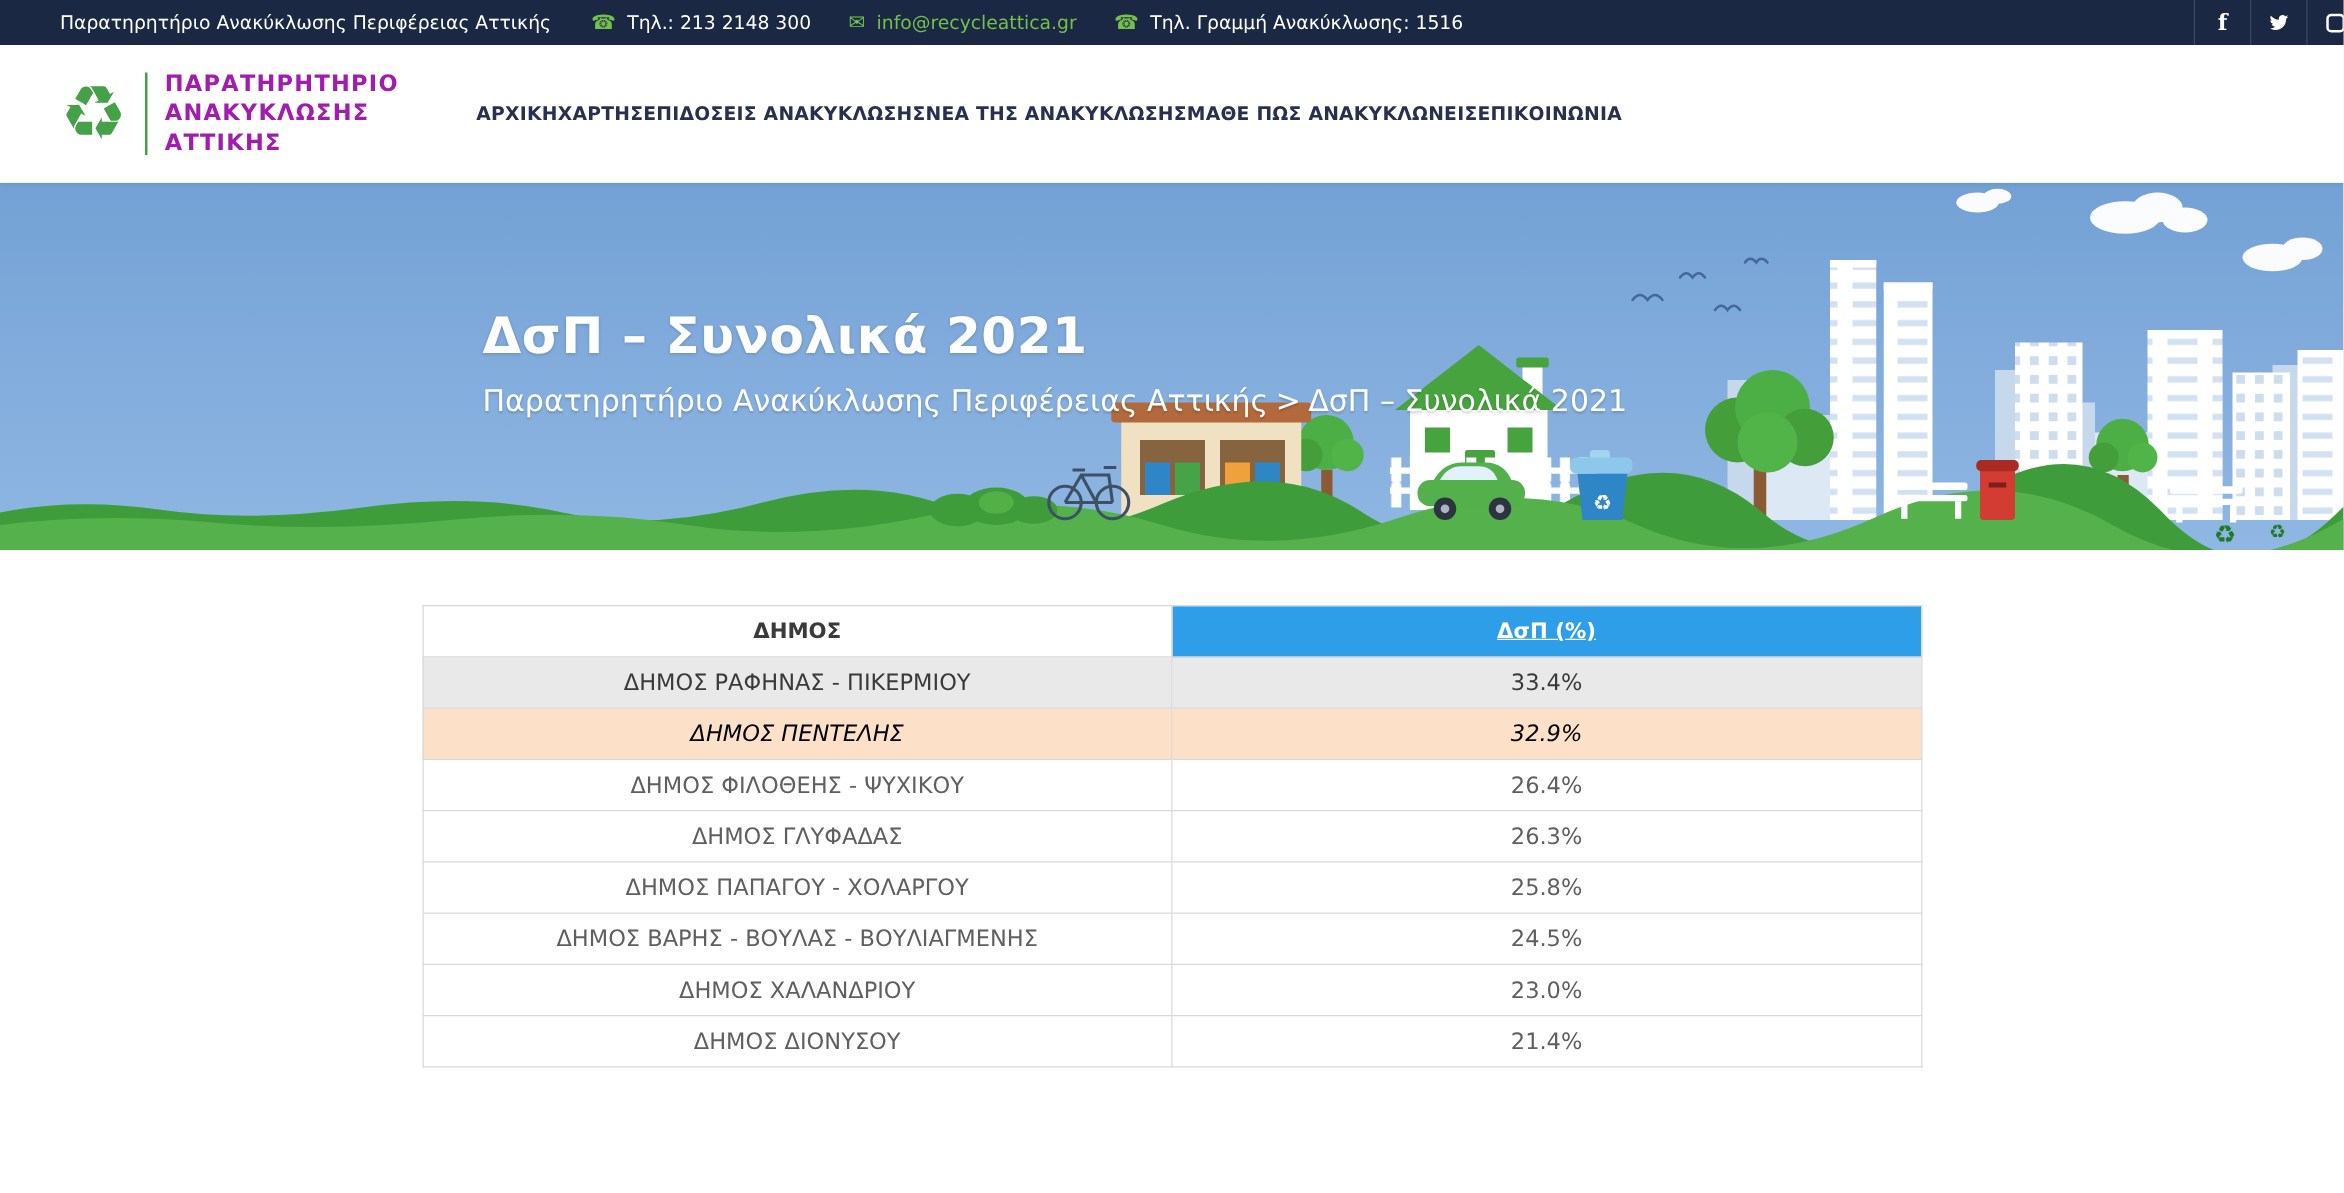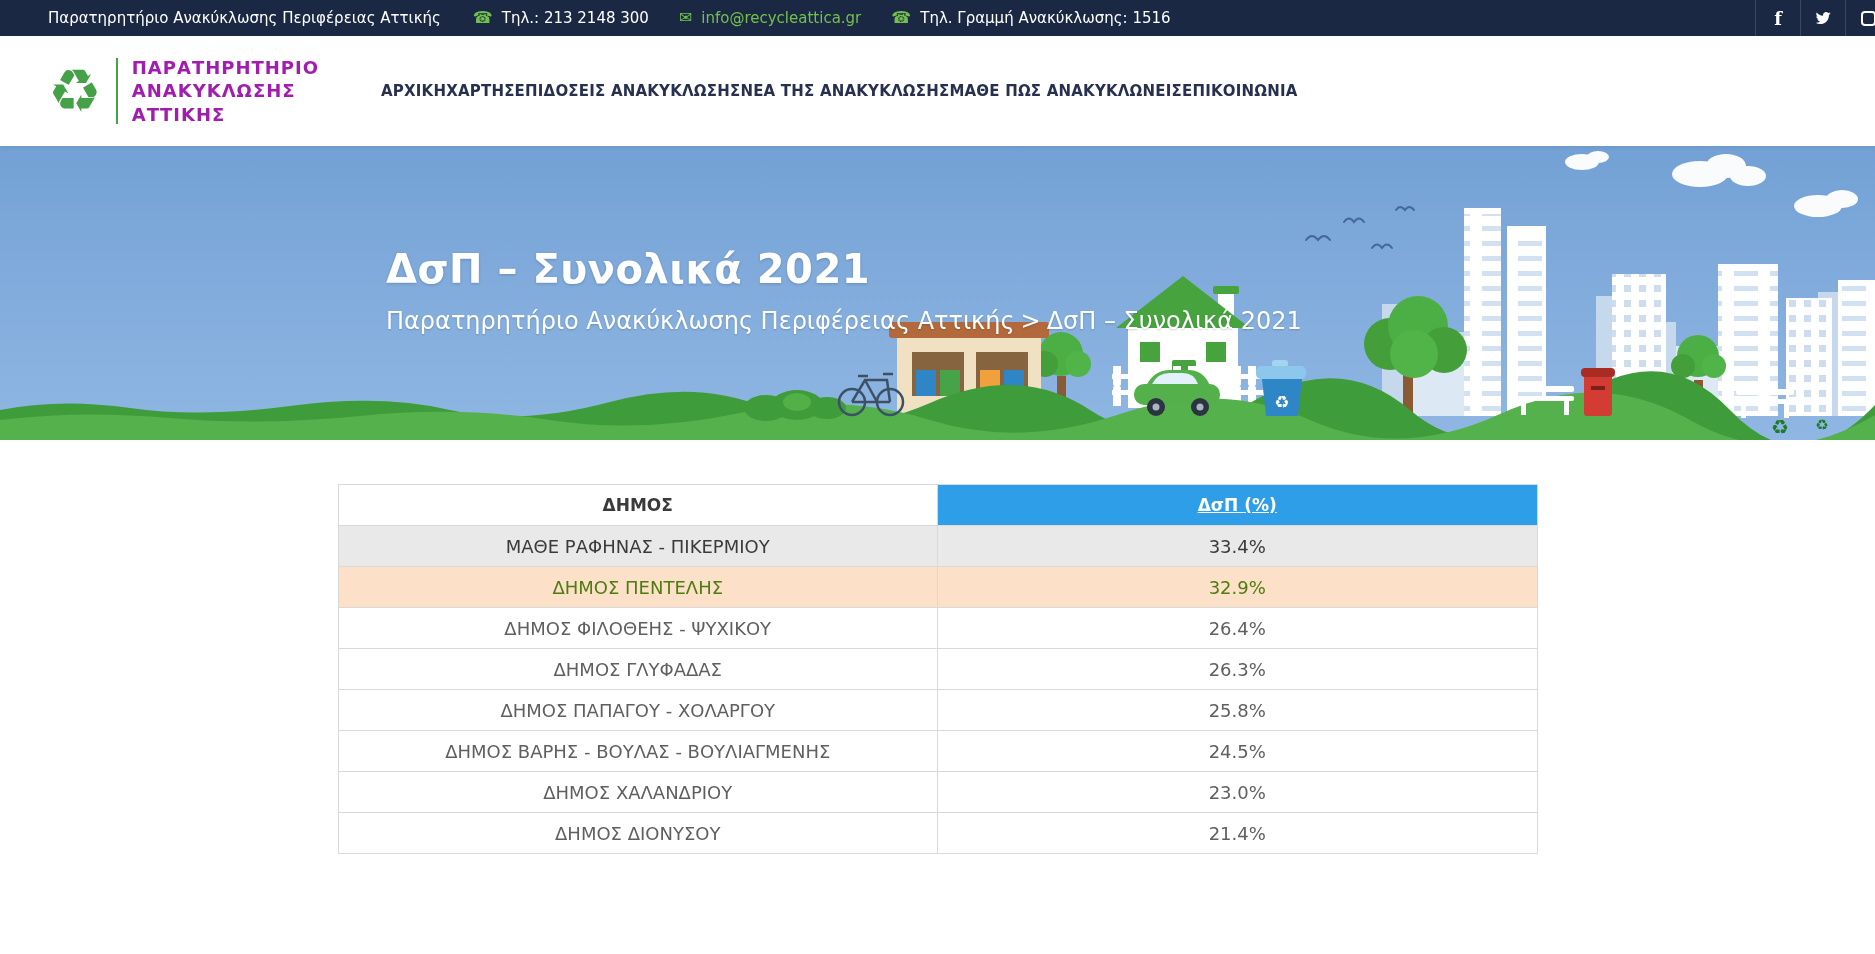--- a/index.html
+++ b/index.html
@@ -46,21 +46,21 @@
   .main { padding-top:44px; background:#fff; }
   .rank-table { width:1200px; margin:0 auto; border-collapse:collapse; font-size:18px; }
   .rank-table th, .rank-table td { border:1px solid #d9d9d9; height:41px;
                                    text-align:center; padding:0 10px; }
   .rank-table th { width:50%; font-size:17px; font-weight:bold; }
   th.col-municipality { background:#ffffff; color:#3a3a3a; }
   th.col-value { background:#2f9ee9; color:#ffffff;text-decoration:underline; }
   tr.row-default td { background:#ffffff; color:#5f5f5f; }
   tr.row-gold td    { background:#efd500; color:#2b2b2b; }
   tr.row-silver td  { background:#e9e9e9; color:#3a3a3a; }
-  tr.row-bronze td  { background:#fce0c8; color:#4d7c0f; }
+  tr.row-bronze td  { background:#fce0c8; color:#000000;font-style:italic; }
 </style>
 </head>
 <body>
 
 <div class="topbar">
   <span class="site-name">Παρατηρητήριο Ανακύκλωσης Περιφέρειας Αττικής</span>
 
   <span class="contact">
     <span class="c-icon">☎</span>
     <span>Τηλ.: 213 2148 300</span>
@@ -287,21 +287,21 @@
 <main class="main">
   <table class="rank-table">
     <thead>
       <tr>
         <th class="col-municipality">ΔΗΜΟΣ</th>
         <th class="col-value">ΔσΠ (%)</th>
       </tr>
     </thead>
     <tbody>
       <tr class="row-silver">
-        <td>ΜΑΘΕ ΡΑΦΗΝΑΣ - ΠΙΚΕΡΜΙΟΥ</td>
+        <td>ΔΗΜΟΣ ΡΑΦΗΝΑΣ - ΠΙΚΕΡΜΙΟΥ</td>
         <td>33.4%</td>
       </tr>
       <tr class="row-bronze">
         <td>ΔΗΜΟΣ ΠΕΝΤΕΛΗΣ</td>
         <td>32.9%</td>
       </tr>
       <tr class="row-default">
         <td>ΔΗΜΟΣ ΦΙΛΟΘΕΗΣ - ΨΥΧΙΚΟΥ</td>
         <td>26.4%</td>
       </tr>

